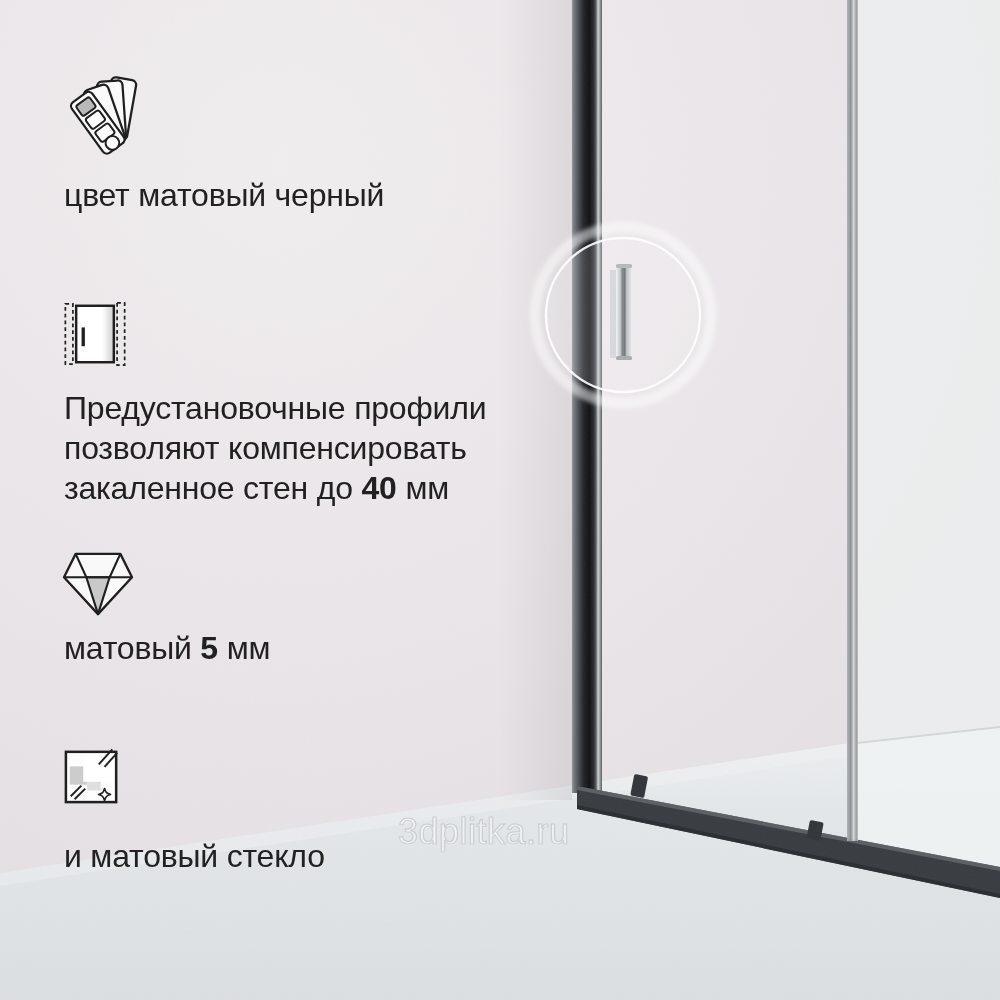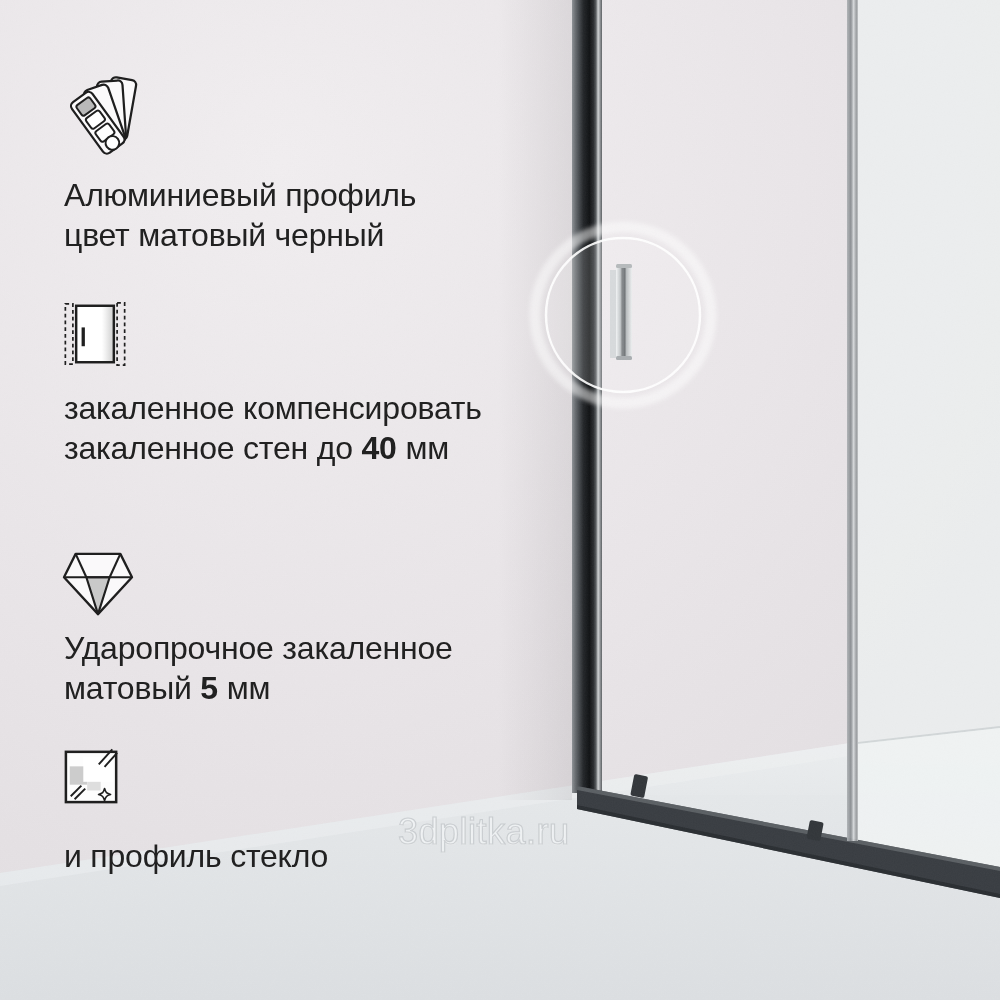--- a/index.html
+++ b/index.html
@@ -141,21 +141,20 @@
       </g>
       <g transform="rotate(-36 70 52)" stroke="#1f1f1f" stroke-width="2" stroke-linejoin="round">
         <rect x="48.5" y="-7" width="17" height="13" rx="2.5" fill="#b9b9b9"></rect>
         <rect x="48.5" y="9.5" width="17" height="13" rx="2.5" fill="#ffffff"></rect>
         <rect x="48.5" y="26" width="17" height="13" rx="2.5" fill="#ffffff"></rect>
         <circle cx="57" cy="45.5" r="7" fill="#ffffff"></circle>
       </g>
     </svg>
   </div>
   <div class="ftext" style="top:175px;">
-    <div class="fline"><span>Алюминиевый профиль</span></div>
     <div class="fline"><span>цвет матовый черный</span></div>
   </div>
 
   <div class="feature-icon" style="left:63px;top:295px;width:64px;height:78px;">
     <svg viewBox="0 0 68 80" width="64" height="78">
       <defs>
         <linearGradient id="doorGrad" x1="0" y1="0" x2="1" y2="0">
           <stop offset="0%" stop-color="#ffffff"></stop>
           <stop offset="68%" stop-color="#ffffff"></stop>
           <stop offset="78%" stop-color="#f1f1f1"></stop>
@@ -163,48 +162,48 @@
           <stop offset="100%" stop-color="#d2d2d2"></stop>
         </linearGradient>
       </defs>
       <rect x="2.5" y="8" width="8" height="64" fill="none" stroke="#1f1f1f" stroke-width="1.8" stroke-dasharray="4 3.2"></rect>
       <rect x="57.5" y="7" width="8" height="66" fill="none" stroke="#1f1f1f" stroke-width="1.8" stroke-dasharray="4 3.2"></rect>
       <rect x="14" y="10" width="40" height="60" fill="url(#doorGrad)" stroke="#1f1f1f" stroke-width="2.6"></rect>
       <line x1="21.5" y1="33" x2="21.5" y2="53" stroke="#1f1f1f" stroke-width="3.5"></line>
     </svg>
   </div>
   <div class="ftext" style="top:388px;">
-    <div class="fline"><span>закаленное компенсировать</span></div>
+    <div class="fline"><span>Предустановочные профили</span></div>
+    <div class="fline"><span>позволяют компенсировать</span></div>
     <div class="fline"><span>закаленное стен до </span><span class="num">40</span><span> мм</span></div>
   </div>
 
   <div class="feature-icon" style="left:59px;top:550px;width:78px;height:68px;">
     <svg viewBox="0 0 78 70" width="78" height="68">
       <polygon points="16,4 62,4 74,28 39,66 4,28" fill="#faf9fa" stroke="#1f1f1f" stroke-width="2.4" stroke-linejoin="round"></polygon>
       <polygon points="27,28 51,28 39,66" fill="#c9c9c9" stroke="#1f1f1f" stroke-width="2.2" stroke-linejoin="round"></polygon>
       <line x1="4" y1="28" x2="74" y2="28" stroke="#1f1f1f" stroke-width="2.2"></line>
       <line x1="16" y1="4" x2="27" y2="28" stroke="#1f1f1f" stroke-width="2.2"></line>
       <line x1="62" y1="4" x2="51" y2="28" stroke="#1f1f1f" stroke-width="2.2"></line>
     </svg>
   </div>
   <div class="ftext" style="top:628px;">
-    <div class="fline"><span>Ударопрочное закаленное</span></div>
     <div class="fline"><span>матовый </span><span class="num">5</span><span> мм</span></div>
   </div>
 
   <div class="feature-icon" style="left:63px;top:746px;width:58px;height:62px;">
     <svg viewBox="0 0 60 62" width="58" height="60">
       <rect x="3" y="6" width="52" height="52" fill="#fdfdfd" stroke="#1f1f1f" stroke-width="2.6"></rect>
       <rect x="7" y="21" width="18" height="19" fill="#cccccc"></rect>
       <rect x="25" y="34" width="14" height="12" fill="#dedede"></rect>
       <rect x="21" y="11" width="31" height="26" fill="#ffffff"></rect>
       <line x1="37" y1="19" x2="51" y2="3.5" stroke="#1f1f1f" stroke-width="2"></line>
       <line x1="43" y1="21.5" x2="56" y2="7" stroke="#1f1f1f" stroke-width="2"></line>
       <line x1="8" y1="52" x2="19" y2="41" stroke="#1f1f1f" stroke-width="2"></line>
       <line x1="12" y1="55" x2="23" y2="44" stroke="#1f1f1f" stroke-width="2"></line>
       <path d="M43,44 C44.2,48.2 45,49 49.2,50.2 C45,51.4 44.2,52.2 43,56.4 C41.8,52.2 41,51.4 36.8,50.2 C41,49 41.8,48.2 43,44 Z" fill="none" stroke="#1f1f1f" stroke-width="1.7" stroke-linejoin="round"></path>
     </svg>
   </div>
   <div class="ftext" style="top:836px;">
-    <div class="fline"><span>и профиль стекло</span></div>
+    <div class="fline"><span>и матовый стекло</span></div>
   </div>
 
 </div>
 
 </body></html>

